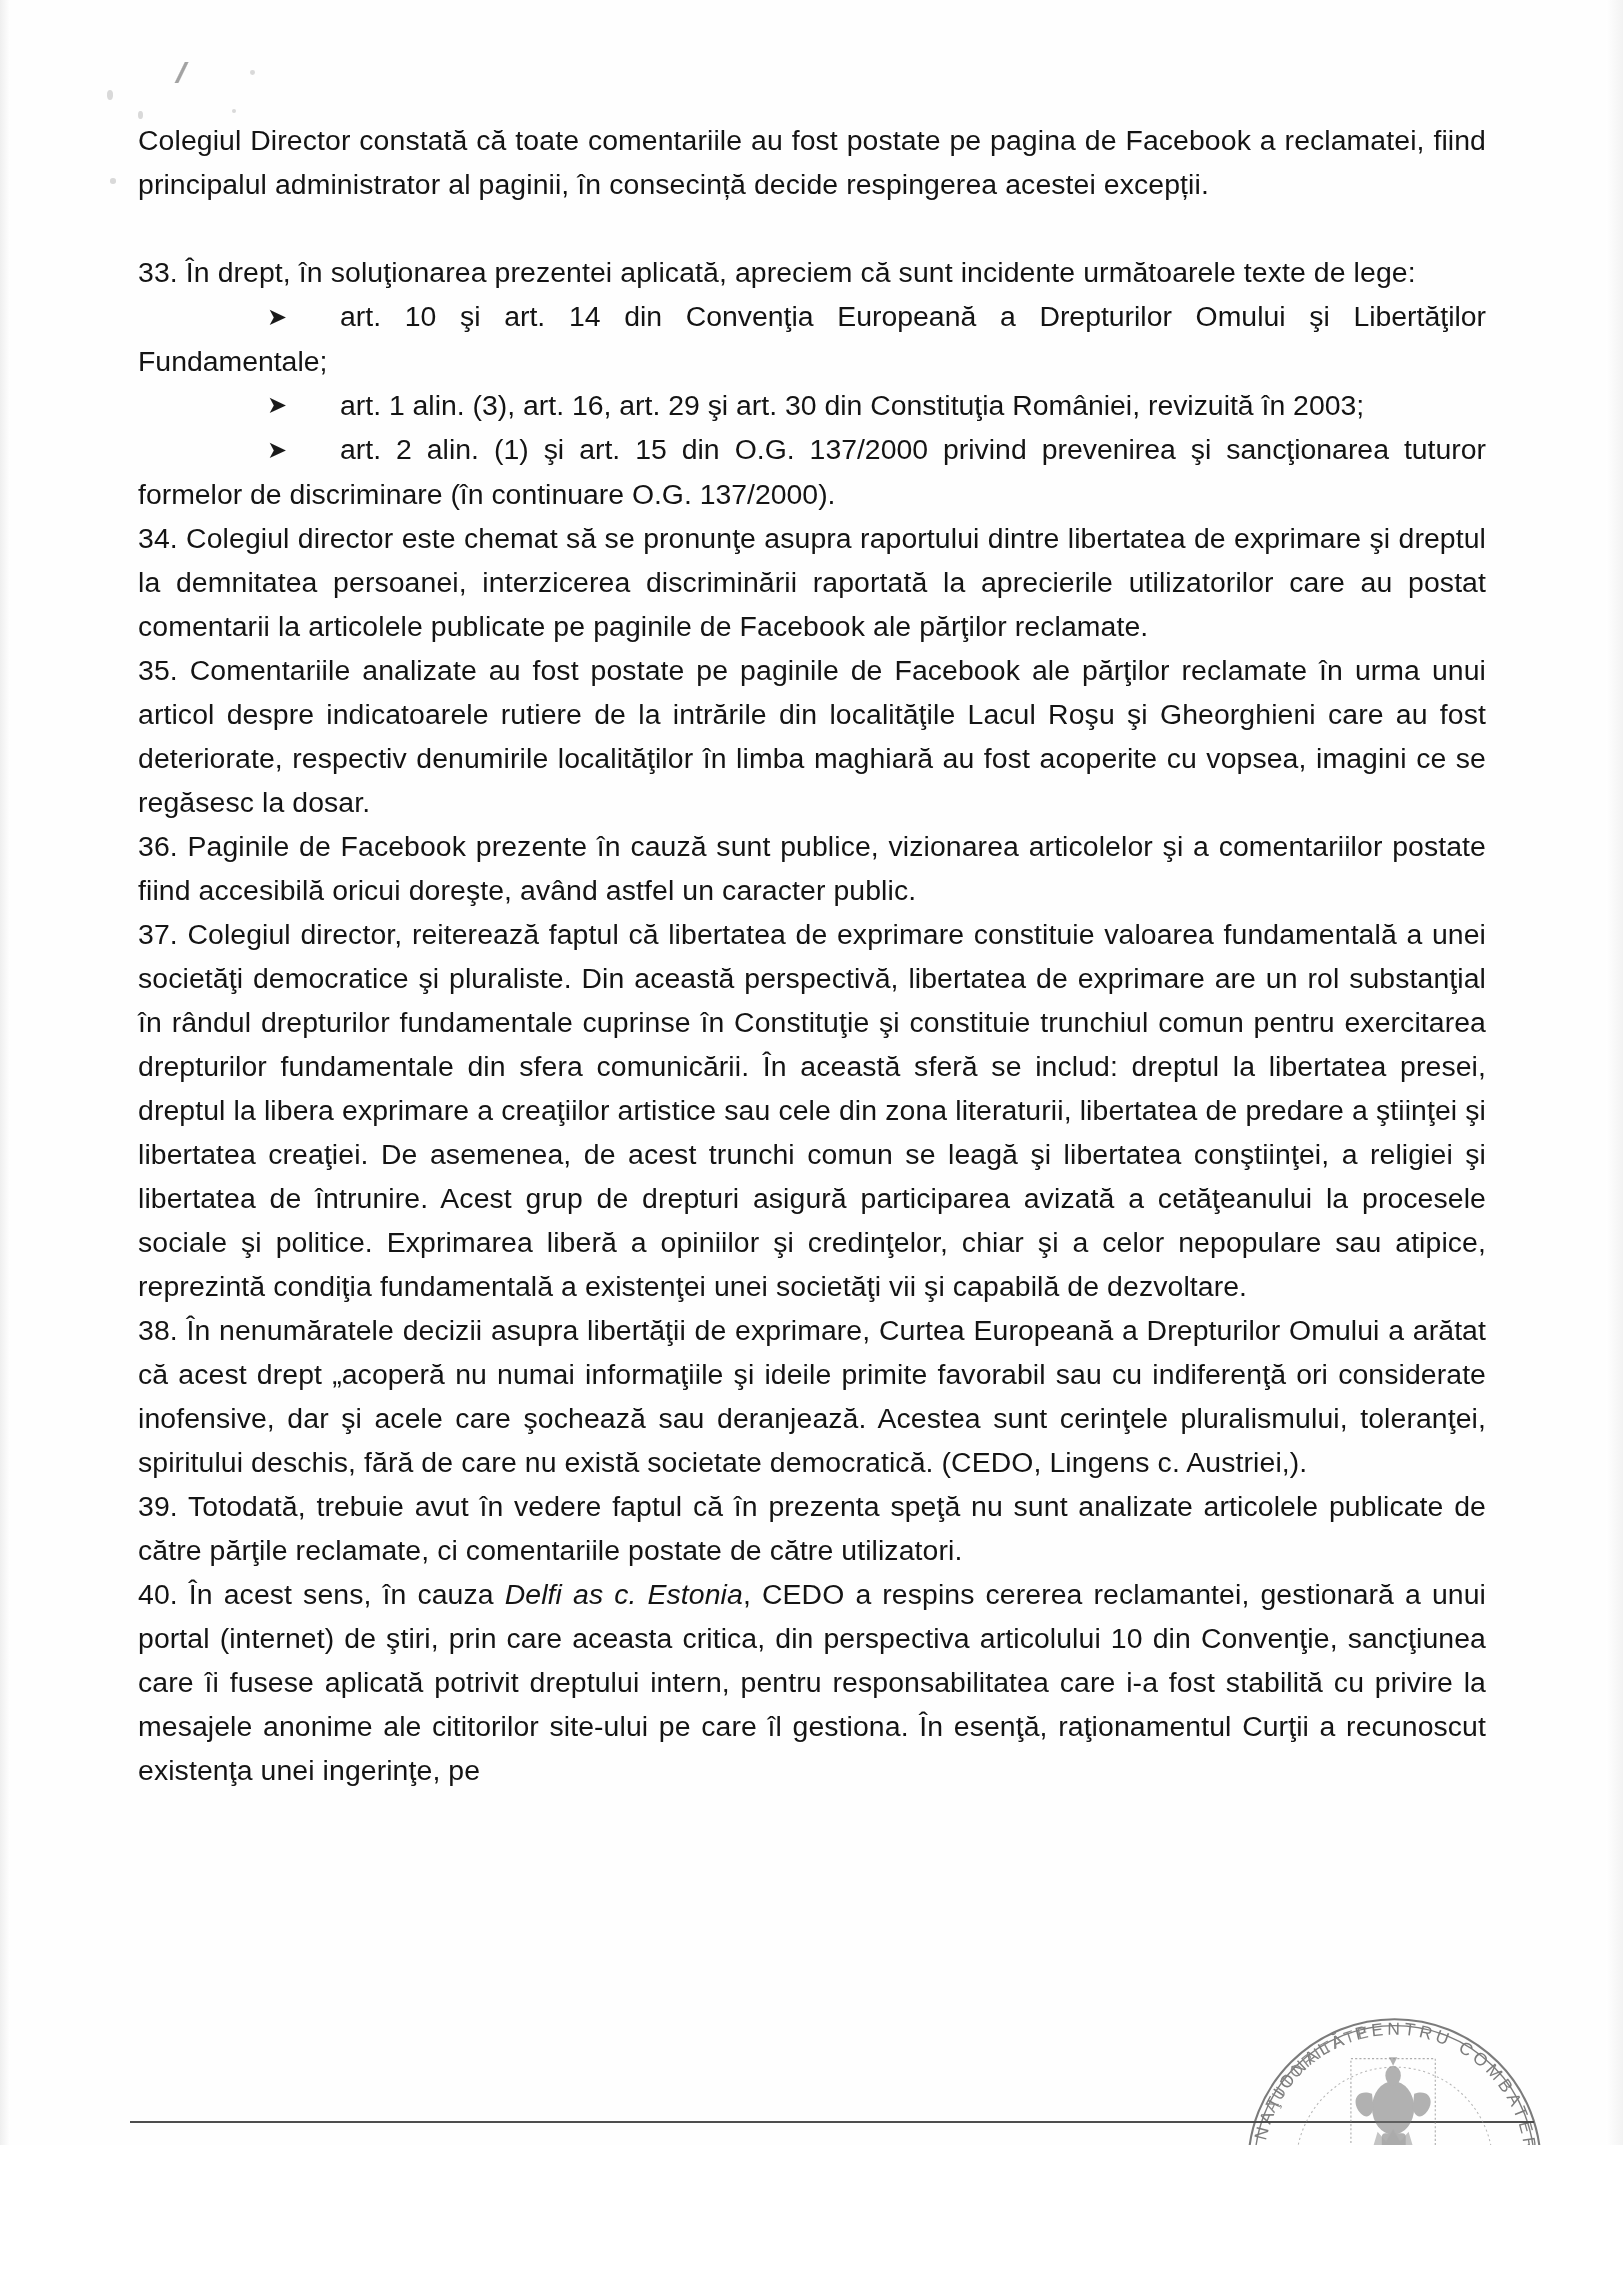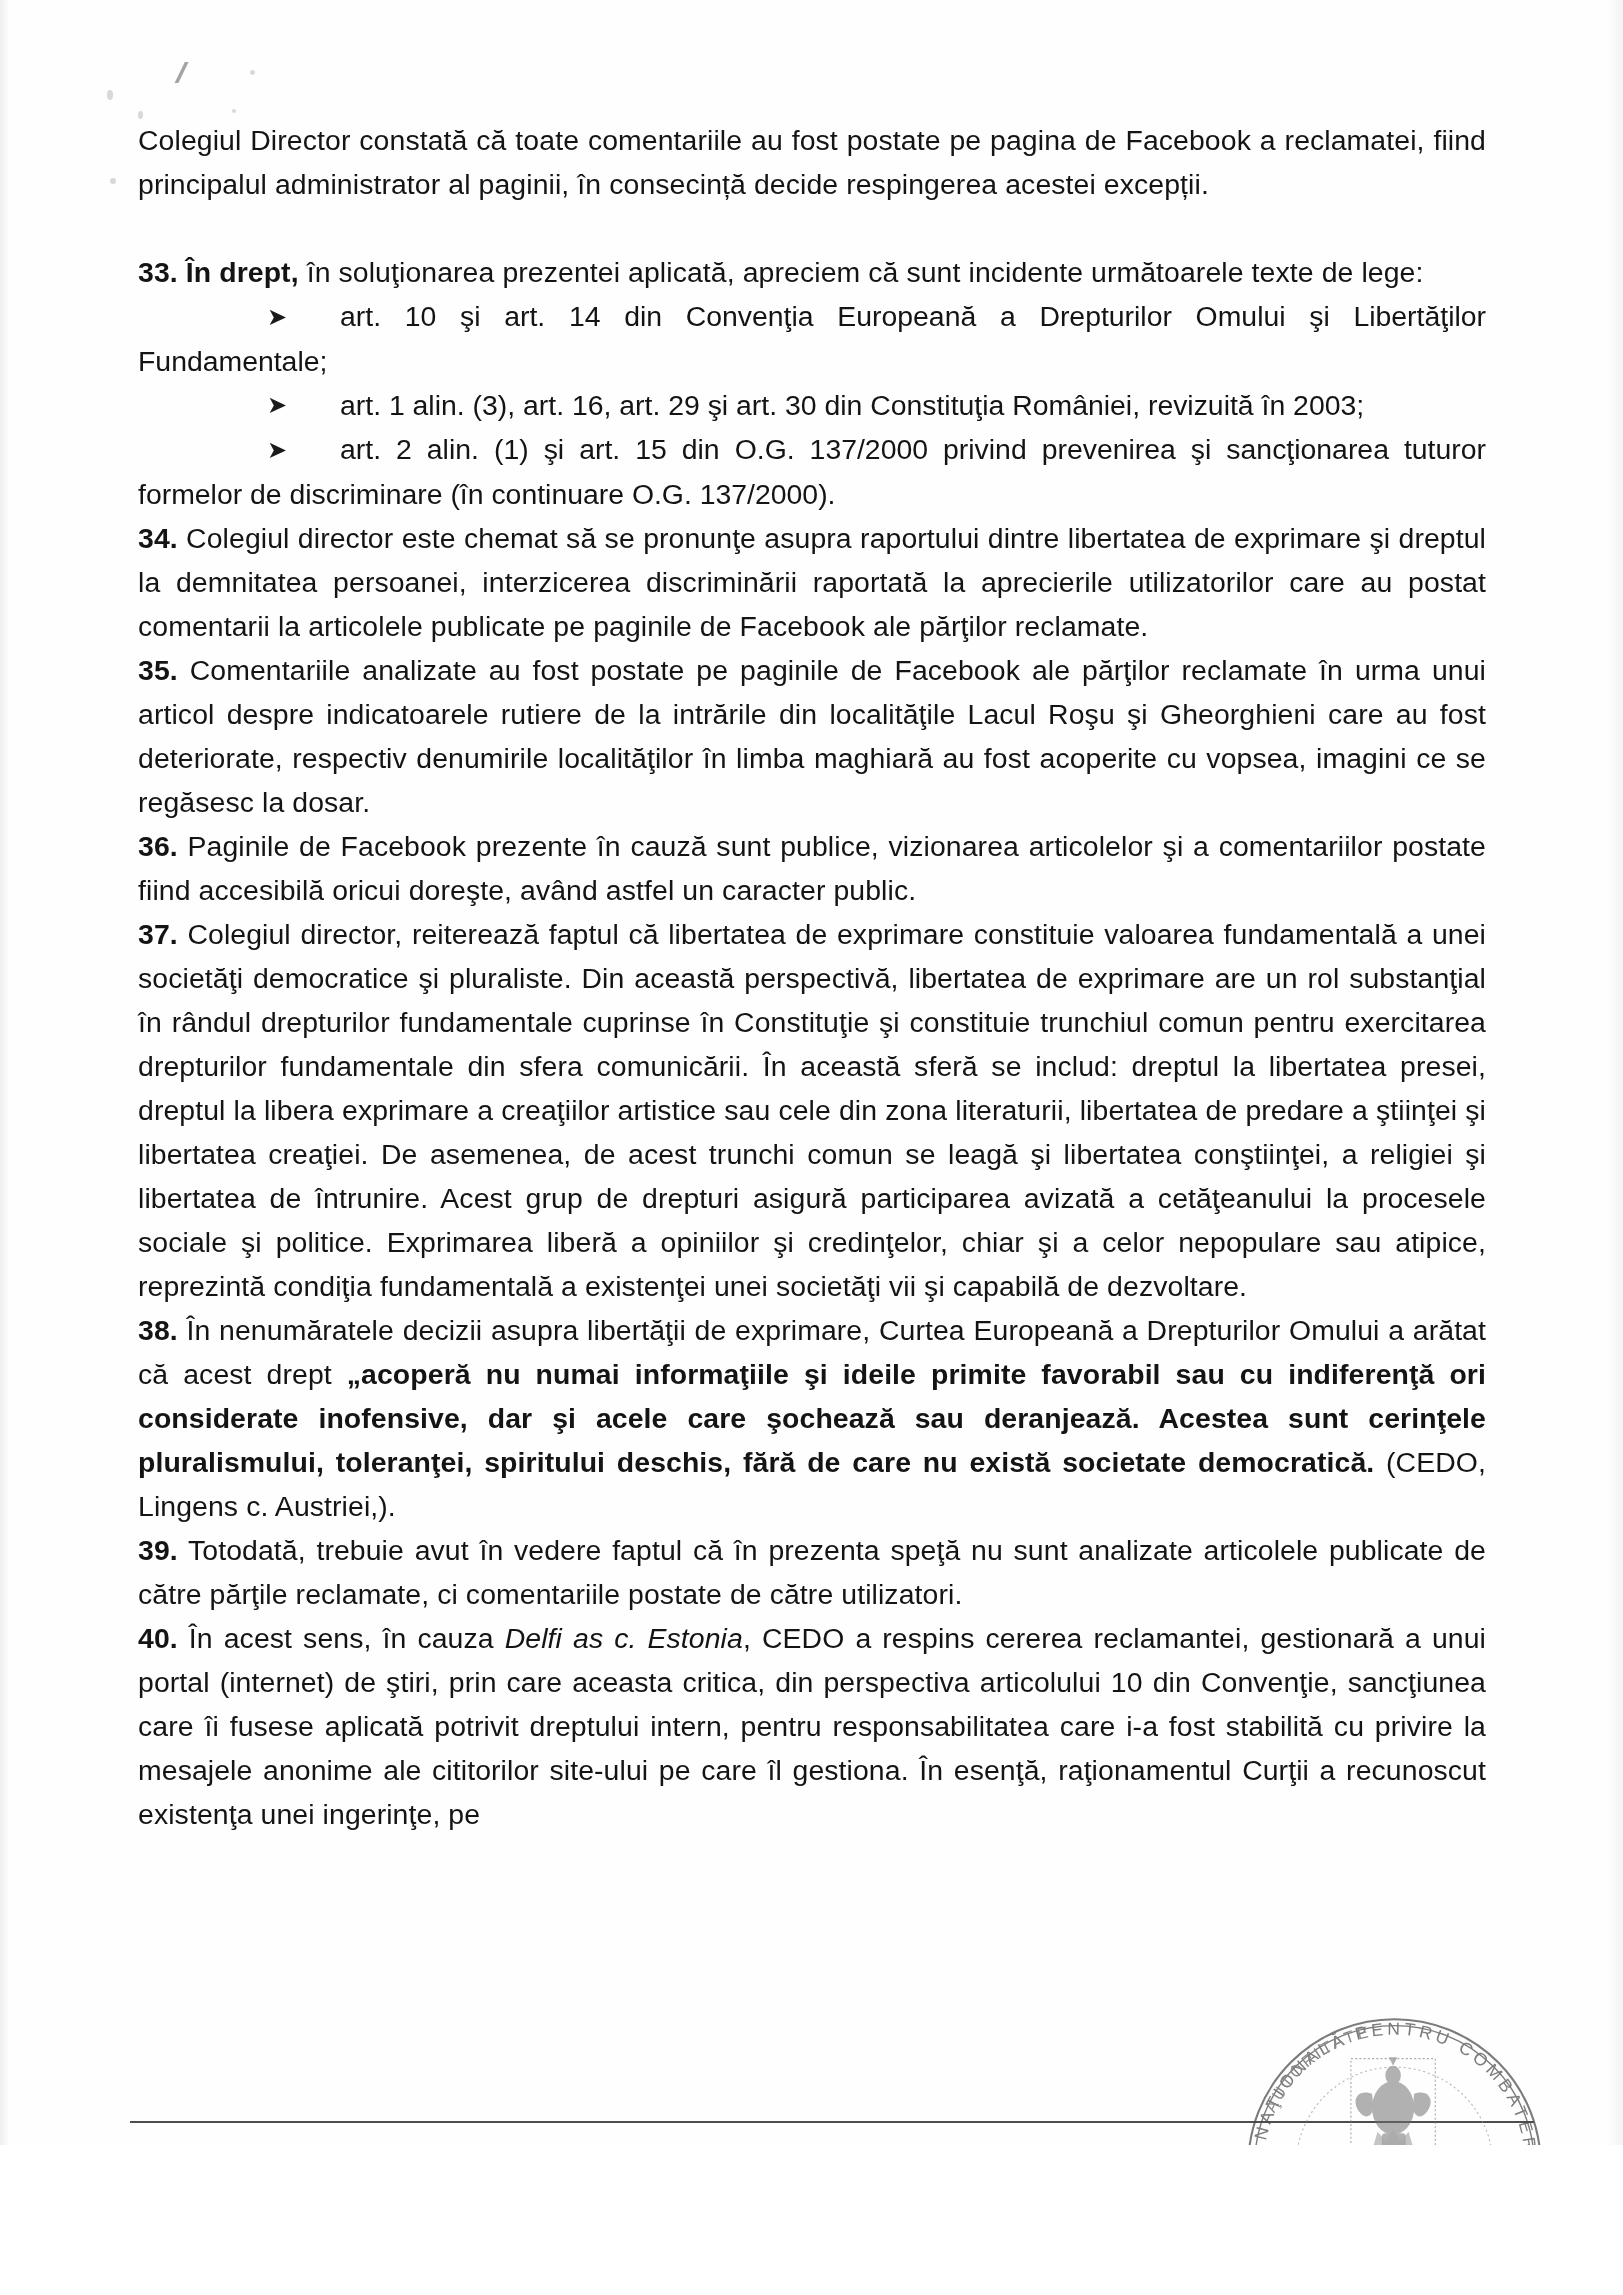--- a/index.html
+++ b/index.html
@@ -77,21 +77,21 @@
     display: inline-block;
     width: 31px;
     margin-left: 129px;
     font-family: "DejaVu Sans", sans-serif;
     font-size: 24px;
     color: #1a1a1a;
     vertical-align: 1.4px;
   }
   .bullet-indent { display: inline-block; width: 42px; }
 
-  strong { font-weight: bold; }
+  strong { font-weight: normal; }
   em { }
 
   
   .footer-rule {
     position: absolute;
     left: 130px;
     top: 2121px;
     width: 1404px;
     height: 2.1px;
     background: #2e2e2e;

